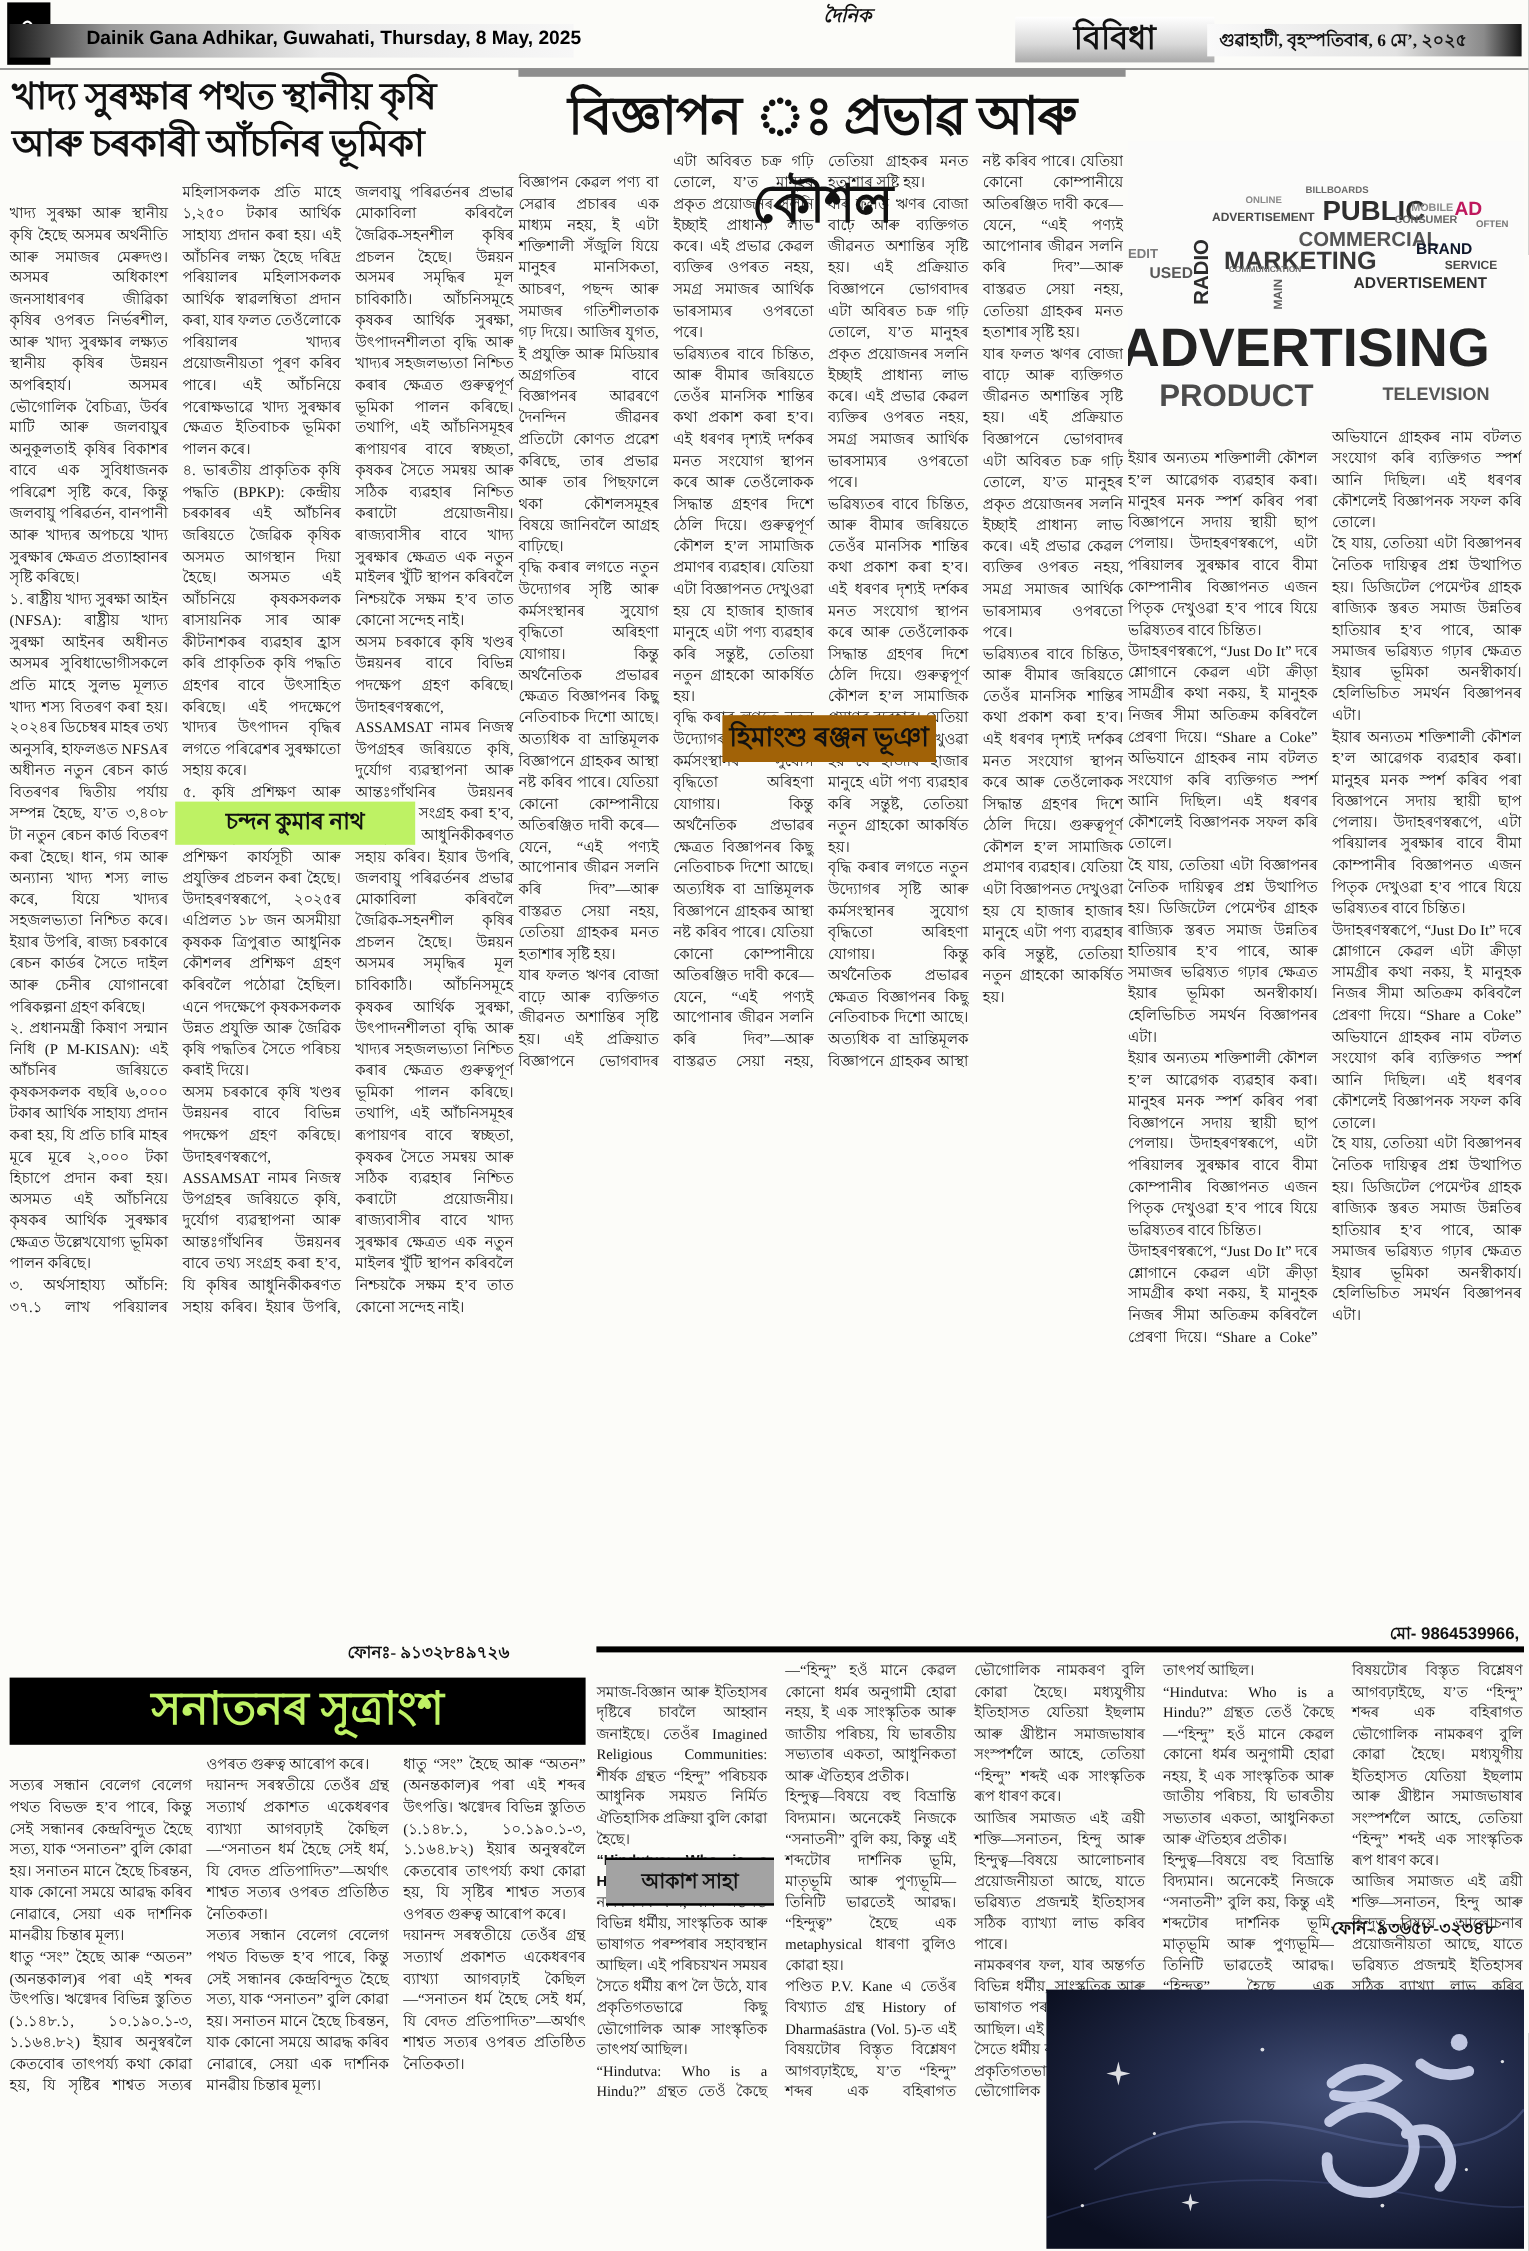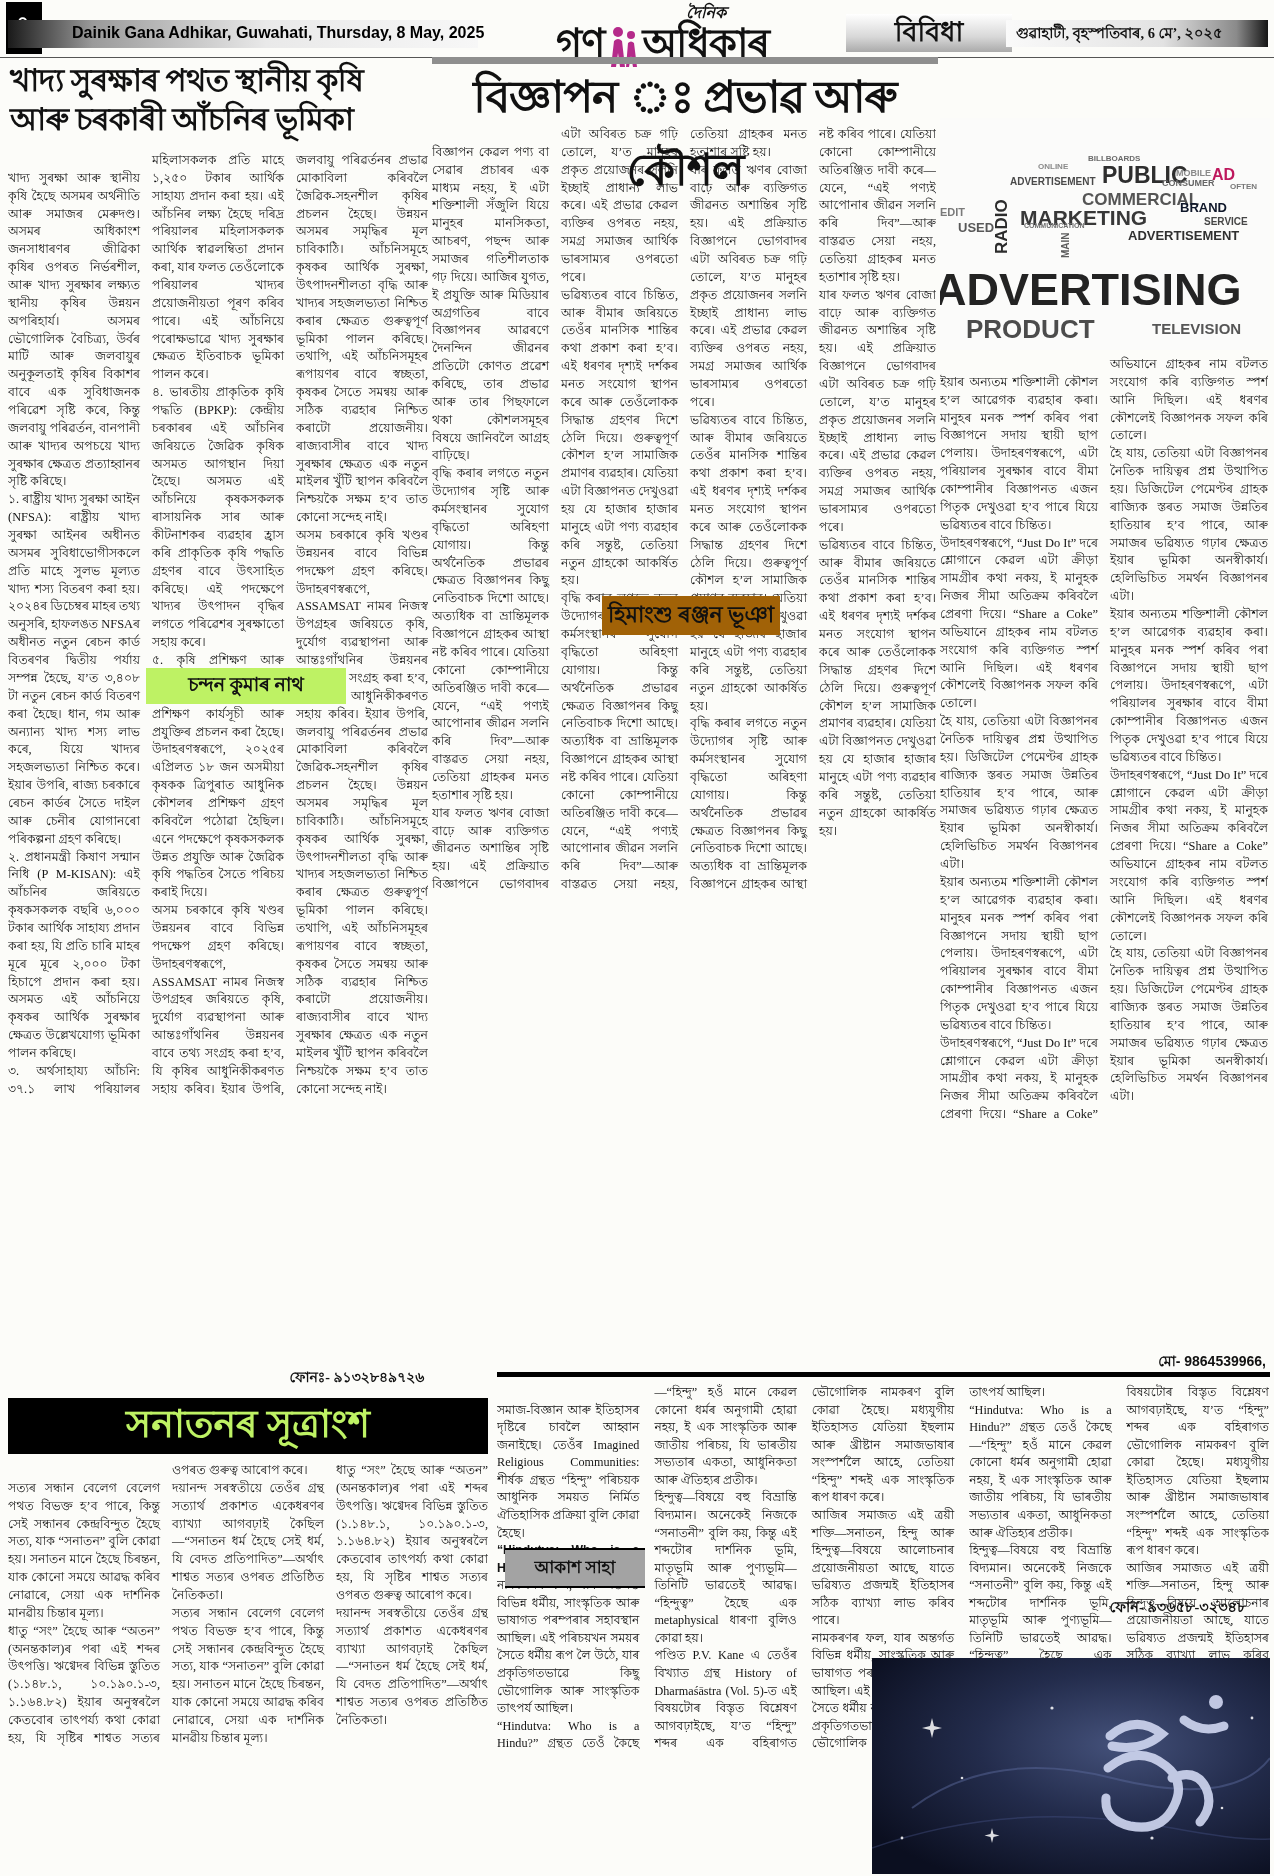--- a/index.html
+++ b/index.html
@@ -77,30 +77,20 @@
 
   <div>
     <div class="pagebox">
       <span>১০</span>
     </div>
     <div class="mast-bar"></div>
     <div class="mast-text en">Dainik Gana Adhikar, Guwahati, Thursday, 8 May, 2025</div>
 
     <div class="logo-wrap">
       <div class="logo-top">দৈনিক</div>
-      <div class="logo-main">
-        <span>গণ</span>
-        <svg width="30" height="42" viewBox="0 0 30 42">
-          <circle cx="10" cy="7" r="5" fill="#b52a8a"></circle>
-          <path d="M3 42 L6 16 Q10 12 14 16 L17 42 L12 42 L10 28 L8 42 Z" fill="#b52a8a"></path>
-          <circle cx="23" cy="10" r="4" fill="#b52a8a"></circle>
-          <path d="M18 42 L20 18 Q23 15 26 18 L29 42 L25 42 L23 31 L21 42 Z" fill="#b52a8a"></path>
-        </svg>
-        <span>অধিকাৰ</span>
-      </div>
     </div>
 
     <div class="sec-bar">
       <span>বিবিধা</span>
     </div>
     <div class="date-bar">
       <span>গুৱাহাটী, বৃহস্পতিবাৰ, 6 মে’, ২০২৫</span>
     </div>
     <div class="head-rule"></div>
   </div>

